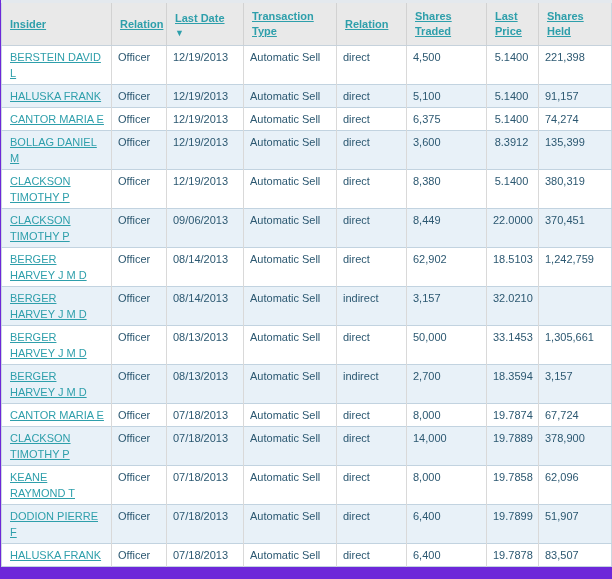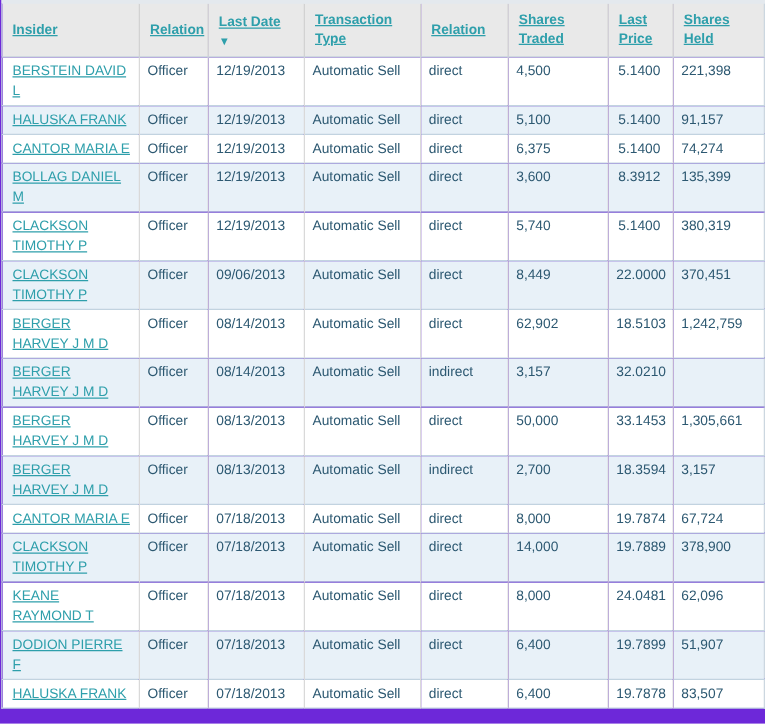--- a/index.html
+++ b/index.html
@@ -179,21 +179,21 @@
           <td class="cell-price">8.3912</td>
           <td class="cell-num">135,399</td>
         </tr>
         <tr>
           <td class="cell-insider"><span class="name-link">CLACKSON
 TIMOTHY P</span></td>
           <td class="cell-center">Officer</td>
           <td class="cell-center">12/19/2013</td>
           <td class="cell-center">Automatic Sell</td>
           <td class="cell-center">direct</td>
-          <td class="cell-num">5,740</td>
+          <td class="cell-num">8,380</td>
           <td class="cell-price">5.1400</td>
           <td class="cell-num">380,319</td>
         </tr>
         <tr>
           <td class="cell-insider"><span class="name-link">CLACKSON
 TIMOTHY P</span></td>
           <td class="cell-center">Officer</td>
           <td class="cell-center">09/06/2013</td>
           <td class="cell-center">Automatic Sell</td>
           <td class="cell-center">direct</td>
@@ -267,21 +267,21 @@
           <td class="cell-num">378,900</td>
         </tr>
         <tr>
           <td class="cell-insider"><span class="name-link">KEANE
 RAYMOND T</span></td>
           <td class="cell-center">Officer</td>
           <td class="cell-center">07/18/2013</td>
           <td class="cell-center">Automatic Sell</td>
           <td class="cell-center">direct</td>
           <td class="cell-num">8,000</td>
-          <td class="cell-price">24.0481</td>
+          <td class="cell-price">19.7858</td>
           <td class="cell-num">62,096</td>
         </tr>
         <tr>
           <td class="cell-insider"><span class="name-link">DODION PIERRE
 F</span></td>
           <td class="cell-center">Officer</td>
           <td class="cell-center">07/18/2013</td>
           <td class="cell-center">Automatic Sell</td>
           <td class="cell-center">direct</td>
           <td class="cell-num">6,400</td>

